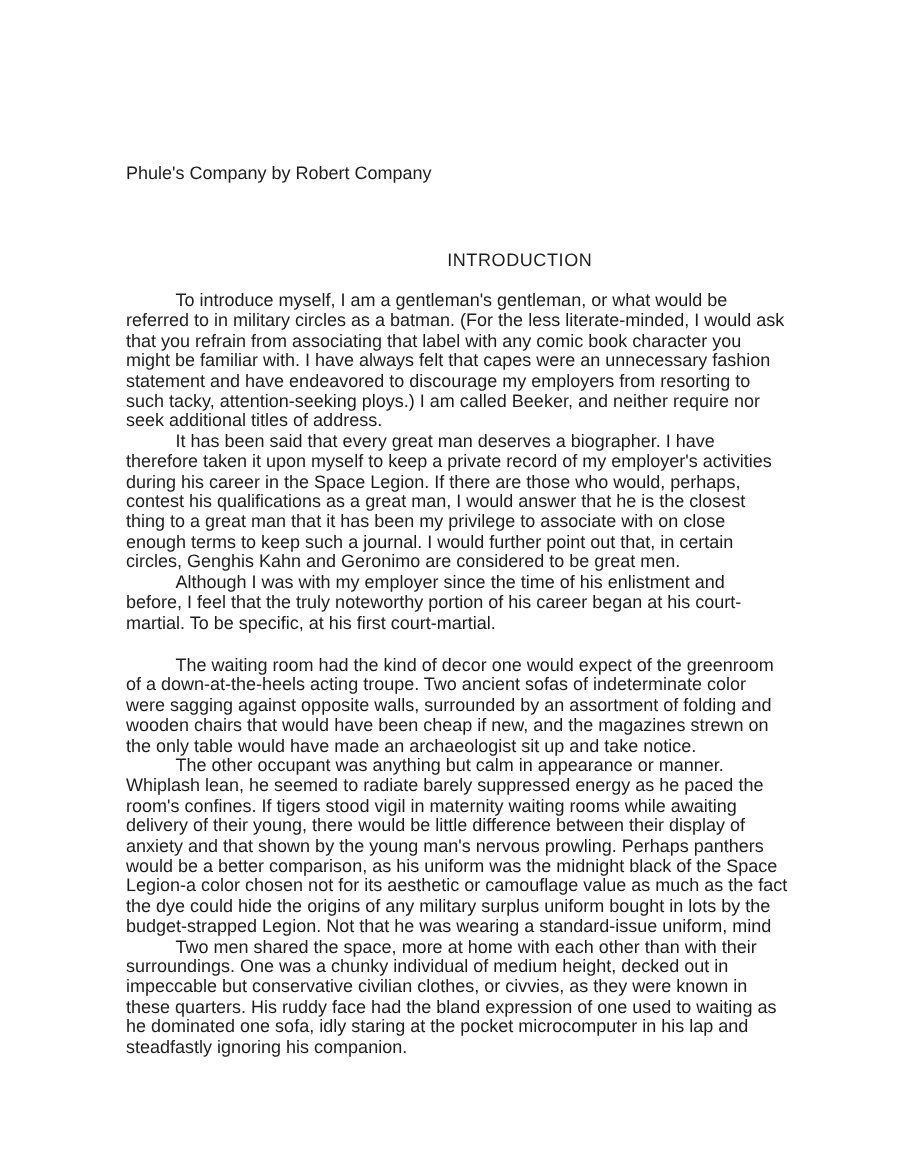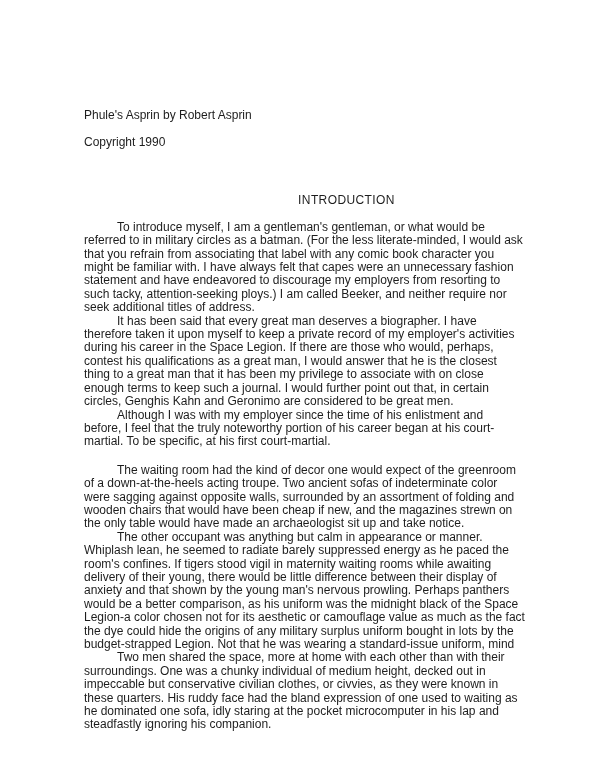--- a/index.html
+++ b/index.html
@@ -40,22 +40,21 @@
   .scene-break {
     margin-top: 15px;        
   }
 </style>
 </head>
 <body style="background: rgb(255, 255, 255);">
 
 <div class="page" style="color: rgb(29, 29, 29);">
 
   <div class="title-block">
-    <div>Phule's Asprin by Robert Asprin</div>
-    <div>Copyright 1990</div>
+    <div>Phule's Company by Robert Company</div>
   </div>
 
   <h1 class="chapter-heading">INTRODUCTION</h1>
 
   <p class="paragraph">To introduce myself, I am a gentleman's gentleman, or what would be
 referred to in military circles as a batman. (For the less literate-minded, I would ask
 that you refrain from associating that label with any comic book character you
 might be familiar with. I have always felt that capes were an unnecessary fashion
 statement and have endeavored to discourage my employers from resorting to
 such tacky, attention-seeking ploys.) I am called Beeker, and neither require nor

